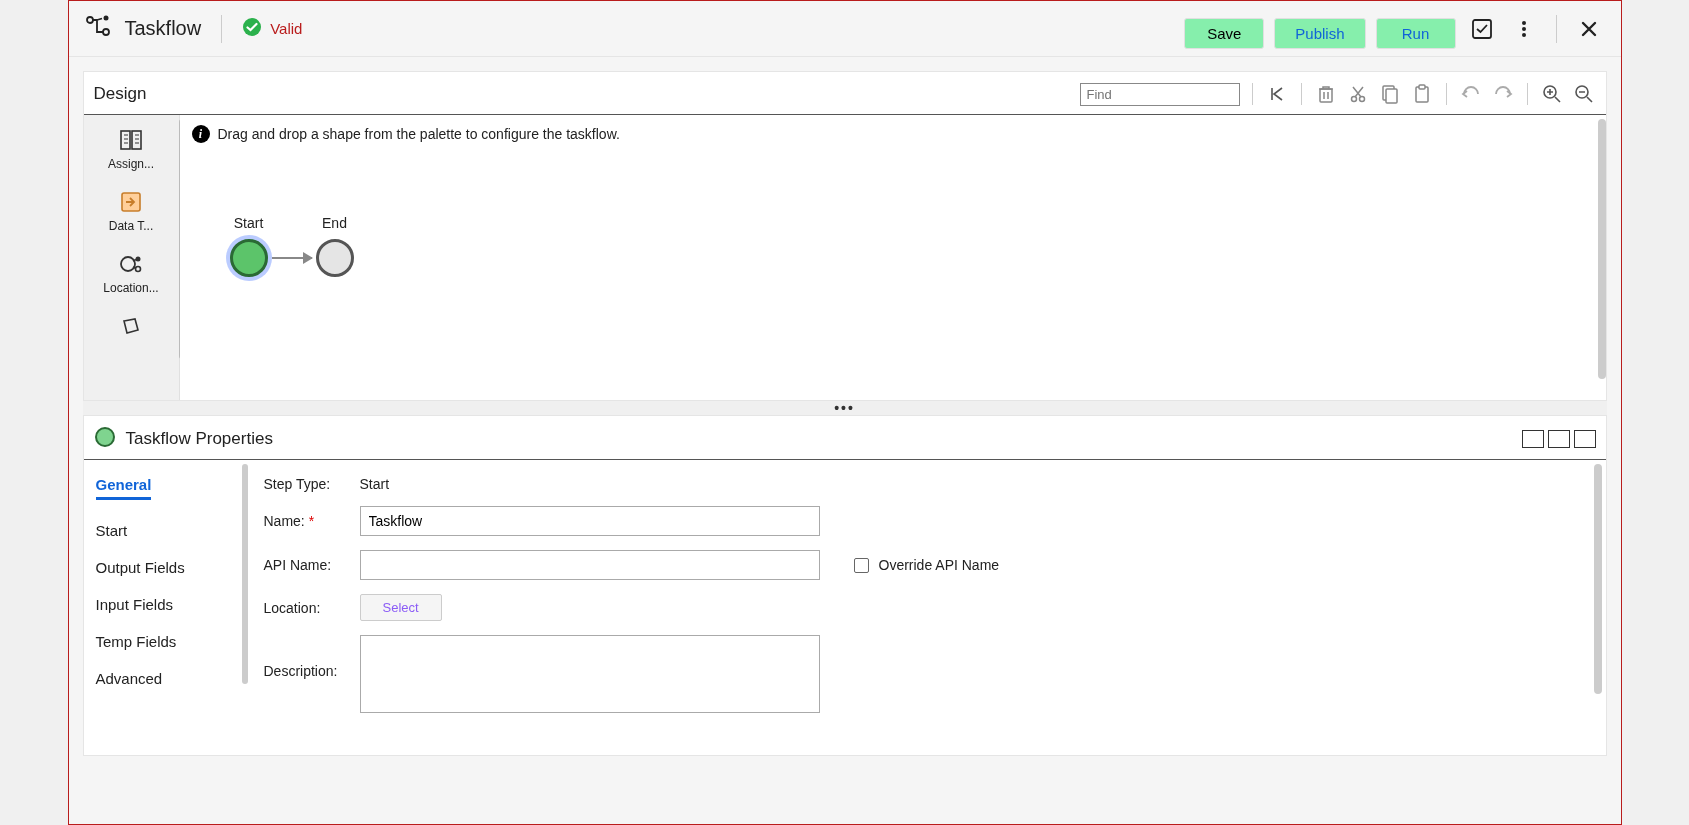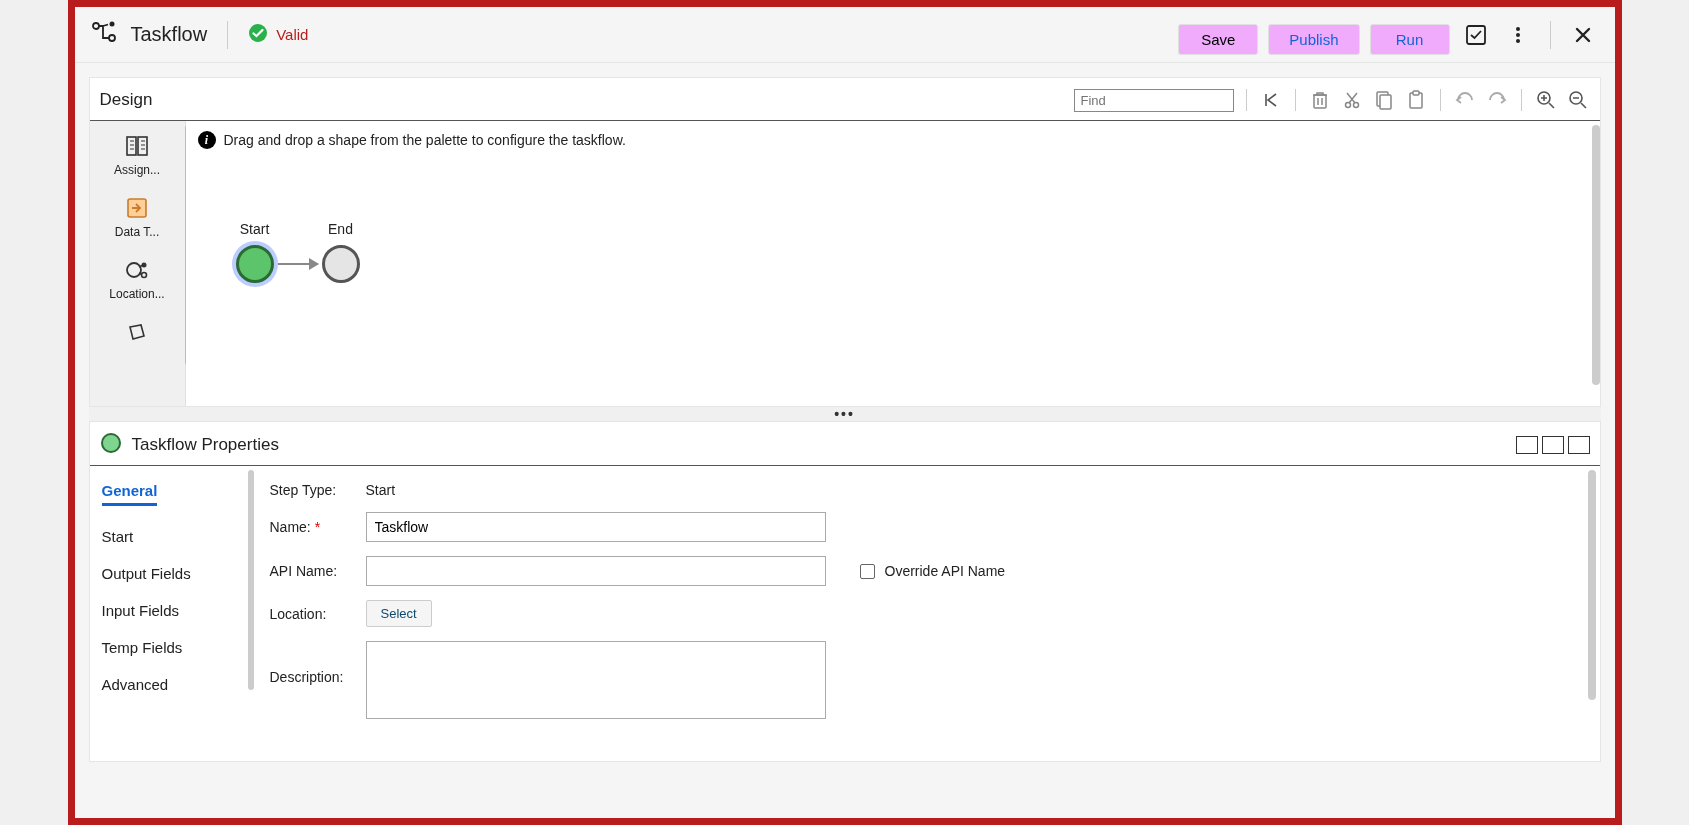--- a/index.html
+++ b/index.html
@@ -1,27 +1,27 @@
 <!DOCTYPE html>
 <html><head>
 <meta charset="utf-8">
 <style>
 * { box-sizing: border-box; margin: 0; padding: 0; font-family: "Segoe UI", Arial, sans-serif; }
 body { background: #f0f0f0; width: 1689px; height: 825px; overflow: hidden; font-size: 14px; color: #222; }
-.app { background: #f5f5f5; border: 7px solid #b91c1c; width: 1554px; margin: 0 auto; height: 825px; position: relative; }
+.app { background: #f5f5f5; border: 1px solid #b91c1c; width: 1554px; margin: 0 auto; height: 825px; position: relative; }
 
 
 .header { display: flex; align-items: center; height: 56px; padding: 0 16px; border-bottom: 1px solid #e5e5e5; background: #f5f5f5; }
 .header-left { display: flex; align-items: center; gap: 14px; }
 .header-sep { width: 1px; height: 28px; background: #ccc; margin: 0 6px; }
 .title { font-size: 20px; font-weight: 400; color: #222; }
 .valid-badge { display: flex; align-items: center; gap: 8px; }
 .valid-text { font-size: 15px; color: #b91c1c; }
 .header-right { margin-left: auto; display: flex; align-items: center; gap: 10px; }
-.action-btn { background: #f0abfc; border: 1px solid #e0e0e0; border-radius: 3px; padding: 6px 20px; font-size: 15px; cursor: pointer; min-width: 80px; margin-top: 10px; }
+.action-btn { background: #86efac; border: 1px solid #e0e0e0; border-radius: 3px; padding: 6px 20px; font-size: 15px; cursor: pointer; min-width: 80px; margin-top: 10px; }
 .action-btn.primary { color: #1064d8; }
 .icon-btn { background: none; border: none; cursor: pointer; width: 32px; height: 32px; display: flex; align-items: center; justify-content: center; font-size: 20px; color: #222; }
 .header-sep2 { width: 1px; height: 28px; background: #ccc; margin: 0 6px; }
 
 
 .design-container { background: #fff; margin: 14px 14px 0 14px; border: 1px solid #e5e5e5; }
 .design-header { display: flex; align-items: center; padding: 10px 10px 8px 10px; border-bottom: 1px solid #555; }
 .design-title { font-size: 17px; font-weight: 400; }
 .design-tools { margin-left: auto; display: flex; align-items: center; gap: 8px; }
 .find-input { border: 1px solid #888; padding: 3px 6px; font-size: 13px; width: 160px; }
@@ -65,21 +65,21 @@
 .tab-item { padding: 10px 12px; font-size: 15px; cursor: pointer; color: #222; }
 .tab-item.active { color: #1064d8; font-weight: 600; border-bottom: 3px solid #1064d8; display: inline-block; margin-left: 12px; padding: 0 0 4px 0; margin-bottom: 12px; }
 
 .props-form { flex: 1; padding: 16px 20px; position: relative; }
 .form-row { display: flex; align-items: center; margin-bottom: 14px; gap: 14px; }
 .form-label { width: 82px; font-size: 14px; color: #222; }
 .req { color: #d00; margin-left: 4px; }
 .form-value { font-size: 14px; }
 .form-input { border: 1px solid #aaa; padding: 6px 8px; font-size: 14px; width: 460px; }
 .form-textarea { border: 1px solid #aaa; padding: 6px 8px; font-size: 14px; width: 460px; height: 78px; resize: none; }
-.select-btn { border: 1px solid #ccc; background: #f5f5f5; color: #0c4a6e; padding: 5px 14px; font-size: 13px; cursor: not-allowed; border-radius: 2px; }
+.select-btn { border: 1px solid #ccc; background: #f5f5f5; color: #8b5cf6; padding: 5px 22px; font-size: 13px; cursor: not-allowed; border-radius: 2px; }
 .checkbox-wrap { display: flex; align-items: center; gap: 10px; margin-left: 20px; }
 .checkbox { width: 15px; height: 15px; border: 1.5px solid #666; border-radius: 2px; cursor: pointer; }
 .form-scroll { position: absolute; right: 4px; top: 4px; width: 8px; height: 230px; background: #ccc; border-radius: 4px; }
 </style>
 </head>
 <body>
 
 <div class="app">
 
   <div class="header">

